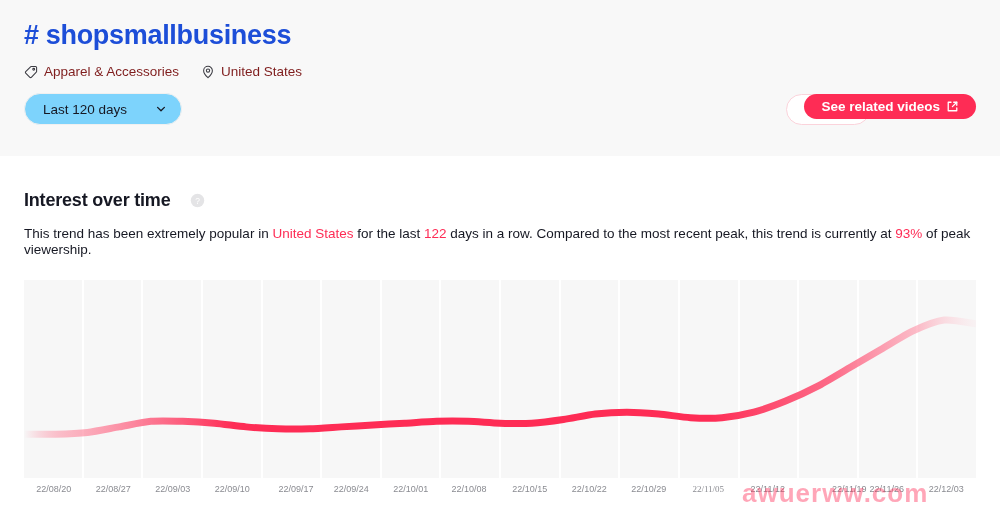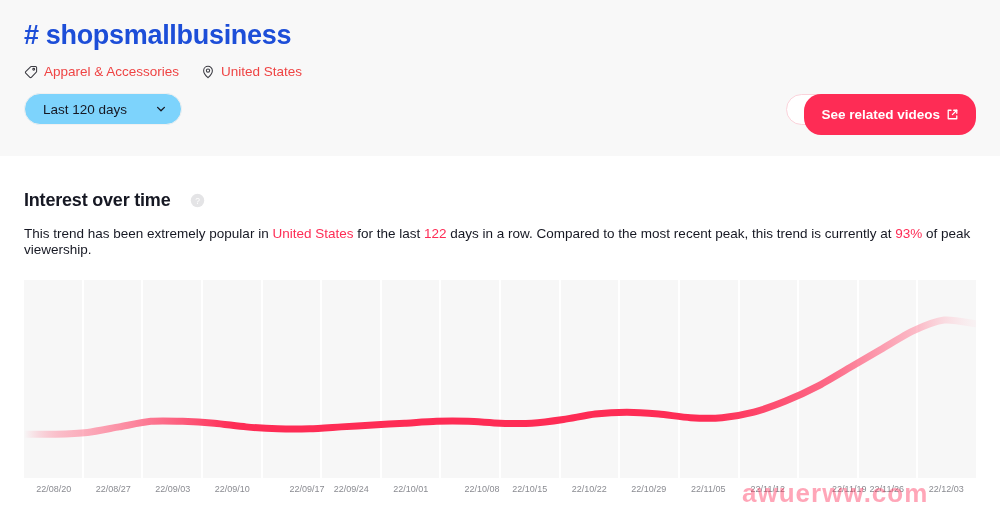--- a/index.html
+++ b/index.html
@@ -22,21 +22,21 @@
     letter-spacing: -0.3px; white-space: nowrap;
   }
   .hash-sym { margin-right: 7px; }
 
   .meta-row {
     position: absolute; left: 24px; top: 64px;
     display: flex; align-items: center; gap: 22px;
   }
   .meta-item { display: flex; align-items: center; gap: 6px; }
   .meta-label {
-    font-size: 13.5px; color: #ef4444; white-space: nowrap;
+    font-size: 13.5px; color: #7f1d1d; white-space: nowrap;
   }
   .ic { width: 14px; height: 14px; display: block; }
 
   .daterange {
     position: absolute; left: 24px; top: 93px;
     height: 32px; min-width: 158px;
     background: #7dd3fc; border-radius: 18px;
     display: flex; align-items: center; justify-content: space-between;
     padding: 0 14px 0 18px; gap: 14px; cursor: pointer;
     border: 1px solid #f0f0f0;
@@ -48,21 +48,21 @@
     position: absolute; right: 130px; top: 94px;
     height: 31px; padding: 0 23px;
     display: flex; align-items: center; justify-content: center;
     border: 1px solid #fbd3db; border-radius: 17px;
     background: #ffffff; cursor: pointer;
   }
   .btn-share span { font-size: 13.5px; color: #fe2c55; white-space: nowrap; }
 
   .btn-related {
     position: absolute; right: 24px; top: 94px;
-    height: 41px; padding: 0 17px;
+    height: 25px; padding: 0 17px;
     display: flex; align-items: center; justify-content: center; gap: 6px;
     border-radius: 17px; background: #fe2c55; cursor: pointer;
   }
   .btn-related span { font-size: 13.5px; color: #ffffff; font-weight: 600; white-space: nowrap; }
   .ext-ic { width: 13px; height: 13px; display: block; }
 
   
   .section-title-row {
     position: absolute; left: 24px; top: 190px;
     display: flex; align-items: center; gap: 20px;
@@ -207,28 +207,28 @@
       </defs>
       <path id="trendPath" fill="none" stroke="url(#lineGrad)" stroke-width="7" stroke-linecap="round" stroke-linejoin="round" d="M 0.00 154.24 C 3.81 154.24, 24.12 154.46, 31.73 154.24 C 39.35 154.02, 55.85 153.28, 63.47 152.40 C 71.08 151.52, 87.58 148.20, 95.20 146.88 C 102.82 145.55, 119.32 142.02, 126.93 141.35 C 134.55 140.69, 151.05 141.13, 158.67 141.35 C 166.28 141.57, 182.78 142.53, 190.40 143.19 C 198.02 143.86, 214.52 146.21, 222.13 146.88 C 229.75 147.54, 246.25 148.50, 253.87 148.72 C 261.48 148.94, 277.98 148.94, 285.60 148.72 C 293.22 148.50, 309.72 147.32, 317.33 146.88 C 324.95 146.43, 341.45 145.48, 349.07 145.03 C 356.68 144.59, 373.18 143.64, 380.80 143.19 C 388.42 142.75, 404.92 141.57, 412.53 141.35 C 420.15 141.13, 436.65 141.13, 444.27 141.35 C 451.88 141.57, 468.38 142.97, 476.00 143.19 C 483.62 143.41, 500.12 143.64, 507.73 143.19 C 515.35 142.75, 531.85 140.62, 539.47 139.51 C 547.08 138.41, 563.58 134.87, 571.20 133.99 C 578.82 133.10, 595.32 132.15, 602.93 132.15 C 610.55 132.15, 627.05 133.32, 634.67 133.99 C 642.28 134.65, 658.78 137.23, 666.40 137.67 C 674.02 138.11, 690.52 138.33, 698.13 137.67 C 705.75 137.01, 722.25 134.13, 729.87 132.15 C 737.48 130.16, 753.98 124.19, 761.60 121.10 C 769.22 118.00, 785.72 110.34, 793.33 106.37 C 800.95 102.39, 817.45 92.37, 825.07 87.95 C 832.68 83.53, 849.18 73.96, 856.80 69.54 C 864.42 65.12, 880.92 54.66, 888.53 51.12 C 896.15 47.59, 912.65 40.96, 920.27 40.08 C 927.88 39.19, 948.19 43.32, 952.00 43.76"></path>
     </svg>
   </div>
 
   <div class="xaxis" id="xaxis">
       <span class="xlabel" style="left: 29.75px;">22/08/20</span>
       <span class="xlabel" style="left: 89.25px;">22/08/27</span>
       <span class="xlabel" style="left: 148.75px;">22/09/03</span>
       <span class="xlabel" style="left: 208.25px;">22/09/10</span>
-      <span class="xlabel" style="left: 283px;">22/09/17</span>
+      <span class="xlabel" style="left: 272px;">22/09/17</span>
       <span class="xlabel" style="left: 327.25px;">22/09/24</span>
       <span class="xlabel" style="left: 386.75px;">22/10/01</span>
-      <span class="xlabel" style="left: 458px;">22/10/08</span>
+      <span class="xlabel" style="left: 445px;">22/10/08</span>
       <span class="xlabel" style="left: 505.75px;">22/10/15</span>
       <span class="xlabel" style="left: 565.25px;">22/10/22</span>
       <span class="xlabel" style="left: 624.75px;">22/10/29</span>
-      <span class="xlabel" style="left: 684.25px;">22/11/05</span>
+      <span class="xlabel" style="left: 684.25px; font-family: Liberation Serif, serif;">22/11/05</span>
       <span class="xlabel" style="left: 743.75px;">22/11/12</span>
       <span class="xlabel" style="left: 803.25px; margin-left: 22px;">22/11/19</span>
       <span class="xlabel" style="left: 862.75px;">22/11/26</span>
       <span class="xlabel" style="left: 922.25px;">22/12/03</span>
     </div>
 
   <div class="watermark">awuerww.com</div>
 
 </div>
 

